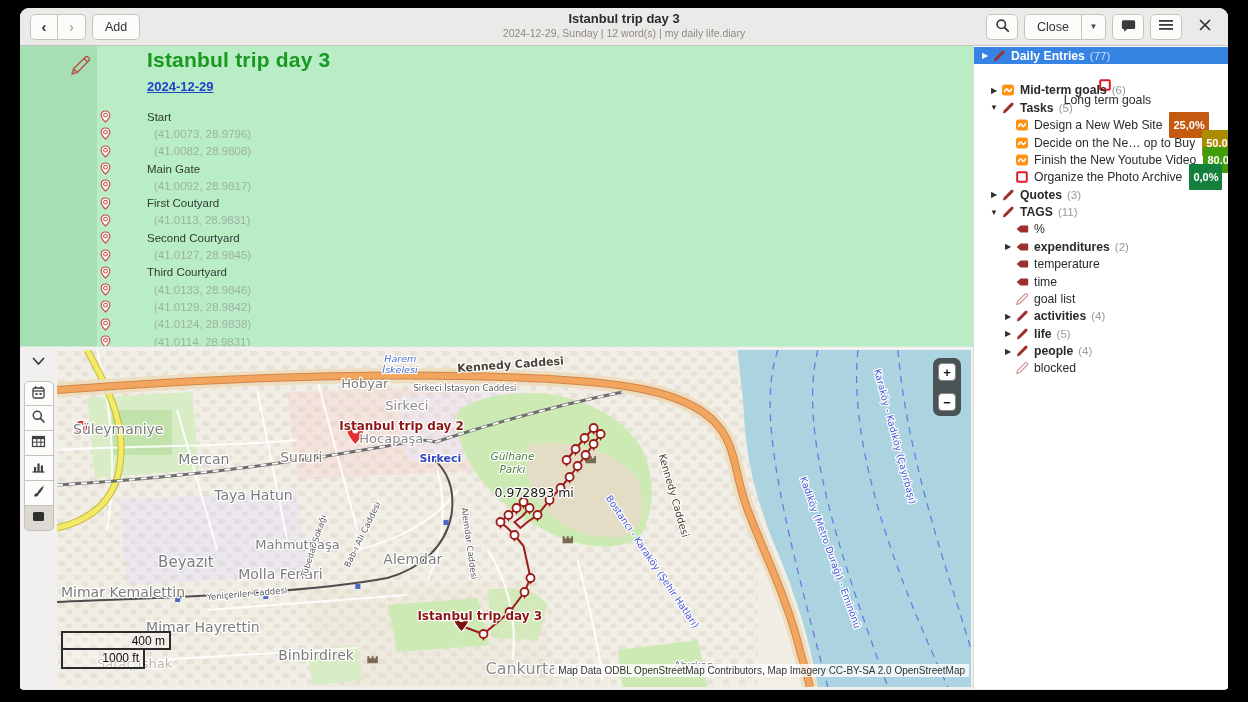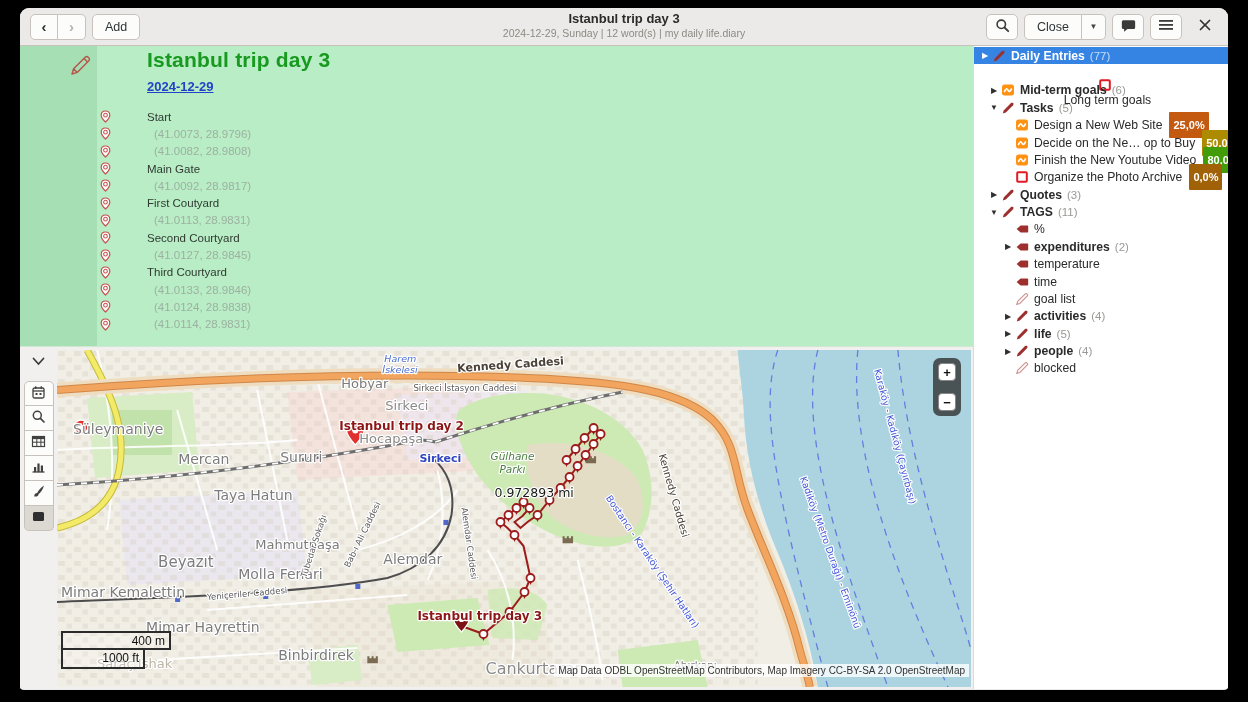--- a/index.html
+++ b/index.html
@@ -240,20 +240,27 @@
                 <circle cx="6" cy="5.5" r="2" fill="none" stroke="#c4524e" stroke-width="1.2"></circle>
               </svg>
               <span class="etext">Third Courtyard</span>
             </div>
             <div class="erow">
               <svg width="11" height="13" viewBox="0 0 12 14">
                 <path d="M6 1 C3.2 1 1.3 3 1.3 5.5 C1.3 8.4 6 13 6 13 C6 13 10.7 8.4 10.7 5.5 C10.7 3 8.8 1 6 1 Z" fill="#fff" stroke="#c4524e" stroke-width="1.3"></path>
                 <circle cx="6" cy="5.5" r="2" fill="none" stroke="#c4524e" stroke-width="1.2"></circle>
               </svg>
               <span class="etext coord">(41.0133, 28.9846)</span>
+            </div>
+            <div class="erow">
+              <svg width="11" height="13" viewBox="0 0 12 14">
+                <path d="M6 1 C3.2 1 1.3 3 1.3 5.5 C1.3 8.4 6 13 6 13 C6 13 10.7 8.4 10.7 5.5 C10.7 3 8.8 1 6 1 Z" fill="#fff" stroke="#c4524e" stroke-width="1.3"></path>
+                <circle cx="6" cy="5.5" r="2" fill="none" stroke="#c4524e" stroke-width="1.2"></circle>
+              </svg>
+              <span class="etext coord">(41.0129, 28.9842)</span>
             </div>
             <div class="erow">
               <svg width="11" height="13" viewBox="0 0 12 14">
                 <path d="M6 1 C3.2 1 1.3 3 1.3 5.5 C1.3 8.4 6 13 6 13 C6 13 10.7 8.4 10.7 5.5 C10.7 3 8.8 1 6 1 Z" fill="#fff" stroke="#c4524e" stroke-width="1.3"></path>
                 <circle cx="6" cy="5.5" r="2" fill="none" stroke="#c4524e" stroke-width="1.2"></circle>
               </svg>
               <span class="etext coord">(41.0124, 28.9838)</span>
             </div>
             <div class="erow">
               <svg width="11" height="13" viewBox="0 0 12 14">
@@ -589,21 +596,21 @@
           <span class="tbadge" style="background: rgb(66, 155, 9);">80,0%</span>
         </div>
         <div class="trow" style="padding-left: 18px;">
           <span class="texp"></span>
           <span class="ticon">
             <svg viewBox="0 0 14 14">
               <rect x="2.2" y="2.2" width="9.6" height="9.6" rx="1" fill="#fff" stroke="#e01b24" stroke-width="2"></rect>
             </svg>
           </span>
           <span class="tlabel">Organize the Photo Archive</span>
-          <span class="tbadge" style="background: #a16207;">0,0%</span>
+          <span class="tbadge" style="background: #15803d;">0,0%</span>
         </div>
         <div class="trow" style="padding-left: 4px;">
           <span class="texp">▶</span>
           <span class="ticon">
             <svg viewBox="0 0 14 14">
               <path d="M1.8 12.4 L2.7 9.4 L10 2.1 C10.6 1.5 11.5 1.5 12.1 2.1 C12.7 2.7 12.7 3.6 12.1 4.2 L4.8 11.5 Z" fill="#9d2f2f"></path>
             </svg>
           </span>
           <span class="tlabel b">Quotes</span>
           <span class="tcount">(3)</span>

